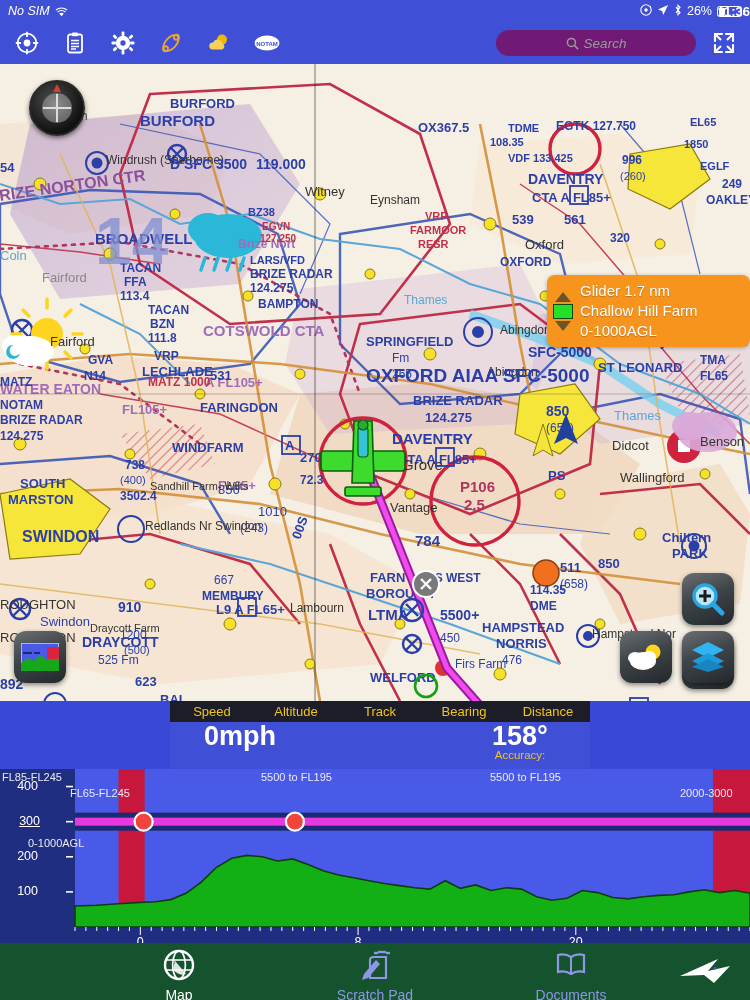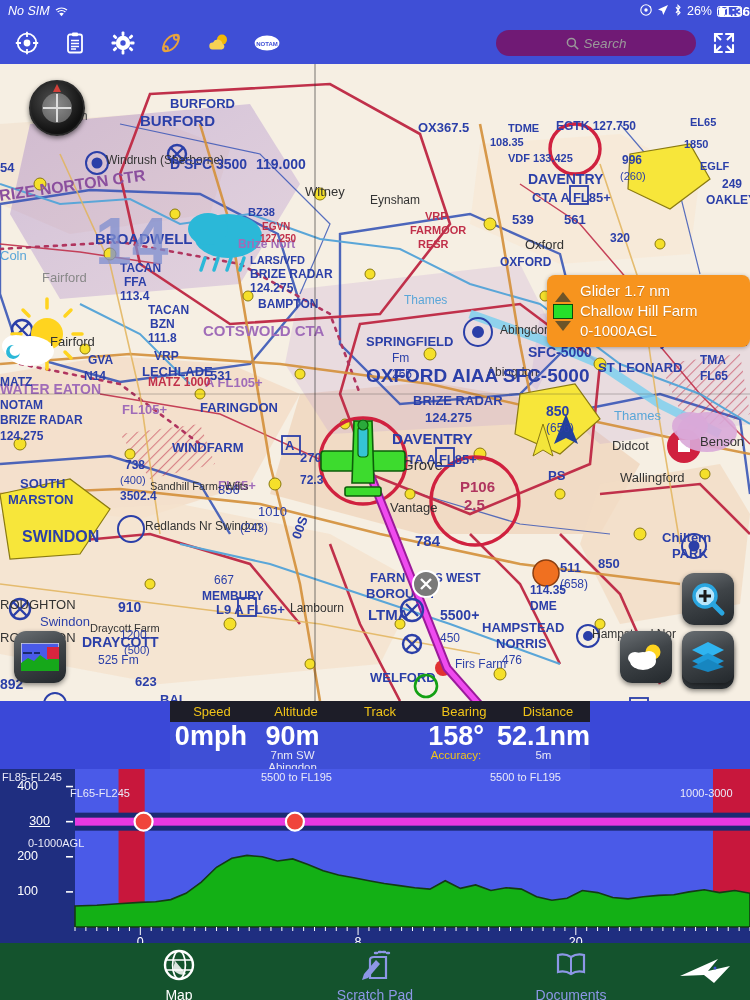--- a/index.html
+++ b/index.html
@@ -672,34 +672,26 @@
       <div class="db-col">Track</div>
       <div class="db-col">Bearing</div>
       <div class="db-col">Distance</div>
     </div>
     <div class="db-body">
       <div class="db-col">
         <div class="db-val">0mph</div>
         <div class="db-sub"></div>
       </div>
       <div class="db-col">
-        <div class="db-val">90m</div>
-        <div class="db-sub">7nm SW Abingdon</div>
-      </div>
-      <div class="db-col">
         <div class="db-val"></div>
         <div class="db-sub"></div>
       </div>
       <div class="db-col">
         <div class="db-val">158°</div>
         <div class="db-sub-y">Accuracy:</div>
-      </div>
-      <div class="db-col">
-        <div class="db-val">52.1nm</div>
-        <div class="db-sub">5m</div>
       </div>
     </div>
   </div>
 
   <div class="profile">
     <svg class="prof-svg" viewBox="0 0 750 174" preserveAspectRatio="none">
       <rect x="0" y="0" width="750" height="174" fill="#1f2e80"></rect>
       <rect id="skyRect" x="75" y="0" width="675" height="158" fill="#4a5ae8"></rect>
       <g id="bandGroup">
           <rect x="118.54838709677419" y="0" width="26.129032258064527" height="158" fill="#c8173c"></rect>
@@ -782,27 +774,27 @@
           <line x1="66" x2="73" y1="87.77777777777779" y2="87.77777777777779"></line>
           <line x1="66" x2="73" y1="52.66666666666667" y2="52.66666666666667"></line>
           <line x1="66" x2="73" y1="17.55555555555557" y2="17.55555555555557"></line>
         </g>
     </svg>
     <div id="profLabels">
         <div class="prof-lbl" style="left: 2px; top: 2px;">FL85-FL245</div>
         <div class="prof-lbl" style="left: 70px; top: 18px;">FL65-FL245</div>
         <div class="prof-lbl" style="left: 261px; top: 2px;">5500 to FL195</div>
         <div class="prof-lbl" style="left: 490px; top: 2px;">5500 to FL195</div>
-        <div class="prof-lbl" style="left: 680px; top: 18px;">1000-3000</div>
+        <div class="prof-lbl" style="left: 680px; top: 18px;">2000-3000</div>
         <div class="prof-lbl" style="left: 28px; top: 68px;">0-1000AGL</div>
       </div>
     <div id="profYTicks">
         <div class="prof-ytick" style="left: 4px; top: 114.889px;">100</div>
         <div class="prof-ytick" style="left: 4px; top: 79.7778px;">200</div>
-        <div class="prof-ytick" style="left: 16px; top: 44.6667px; text-decoration: underline;">300</div>
+        <div class="prof-ytick" style="left: 6px; top: 44.6667px; text-decoration: underline;">300</div>
         <div class="prof-ytick" style="left: 4px; top: 9.55556px;">400</div>
       </div>
     <div id="profXTicks">
         <div class="prof-xtick" style="left: 125.323px; top: 166px;">0</div>
         <div class="prof-xtick" style="left: 343.065px; top: 166px;">8</div>
         <div class="prof-xtick" style="left: 560.806px; top: 166px;">20</div>
       </div>
   </div>
 
   <div class="tabbar">

